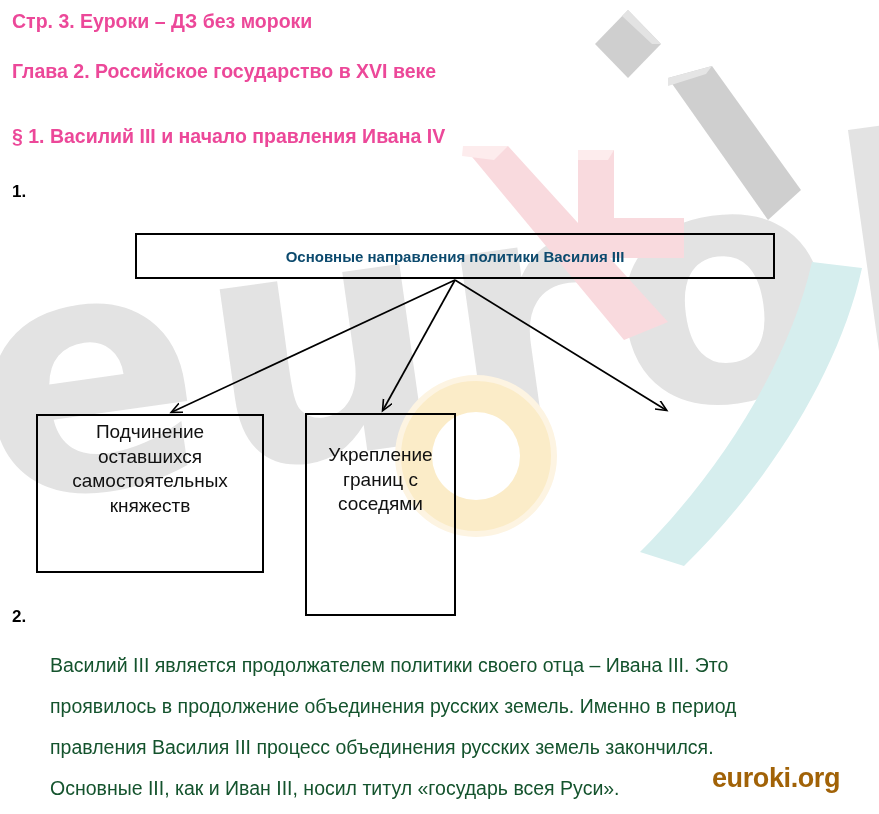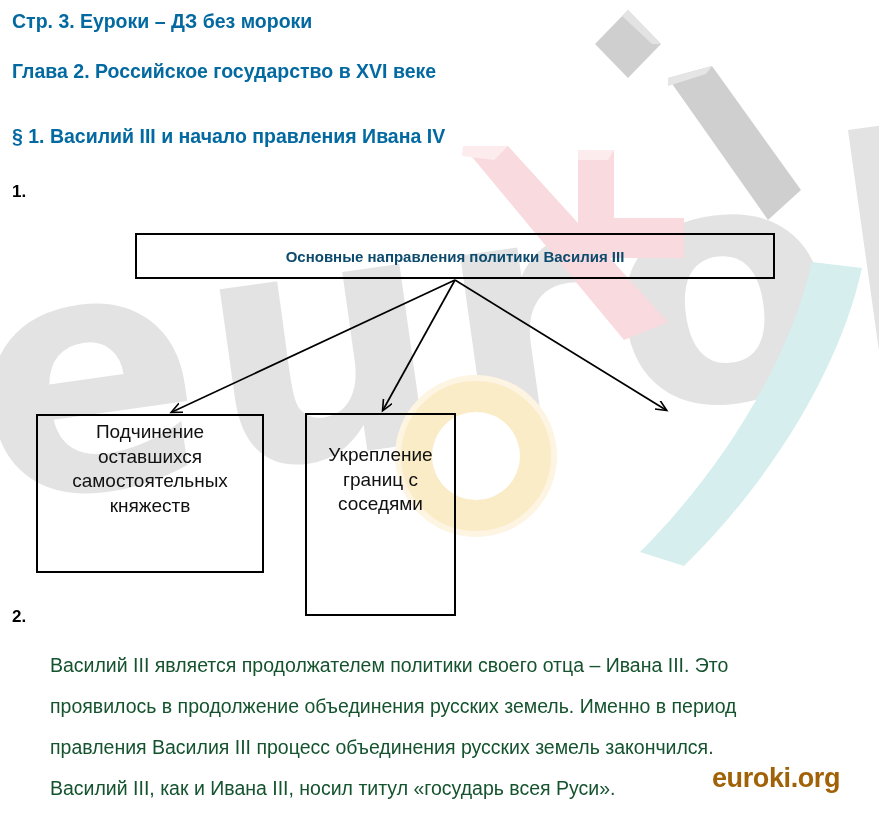--- a/index.html
+++ b/index.html
@@ -38,21 +38,21 @@
     transform: rotate(-8deg);
     white-space: nowrap;
     line-height: .95;
   }
 
   
   .heading {
     position: absolute;
     font-size: 19.5px;
     font-weight: 700;
-    color: #0369a1;
+    color: #ec4899;
     white-space: nowrap;
     z-index: 3;
   }
   #h-page   { left: 12px; top: 10px; }
   #h-chap   { left: 12px; top: 60px; }
   #h-para   { left: 12px; top: 125px; }
 
   .q-num {
     position: absolute;
     font-size: 17px;
@@ -194,17 +194,17 @@
   </div>
 
   <div class="node leaf" id="node-2">
     <span>Укрепление границ с соседями</span>
   </div>
 
 
   <div class="body-text" id="p-l1">Василий III является продолжателем политики своего отца – Ивана III. Это</div>
   <div class="body-text" id="p-l2">проявилось в продолжение объединения русских земель. Именно в период</div>
   <div class="body-text" id="p-l3">правления Василия III процесс объединения русских земель закончился.</div>
-  <div class="body-text" id="p-l4">Василий III, как и Ивана III, носил титул «государь всея Руси».</div>
+  <div class="body-text" id="p-l4">Основные III, как и Иван III, носил титул «государь всея Руси».</div>
 
   <div id="brand">euroki.org</div>
 
 </div>
 
 </body></html>

